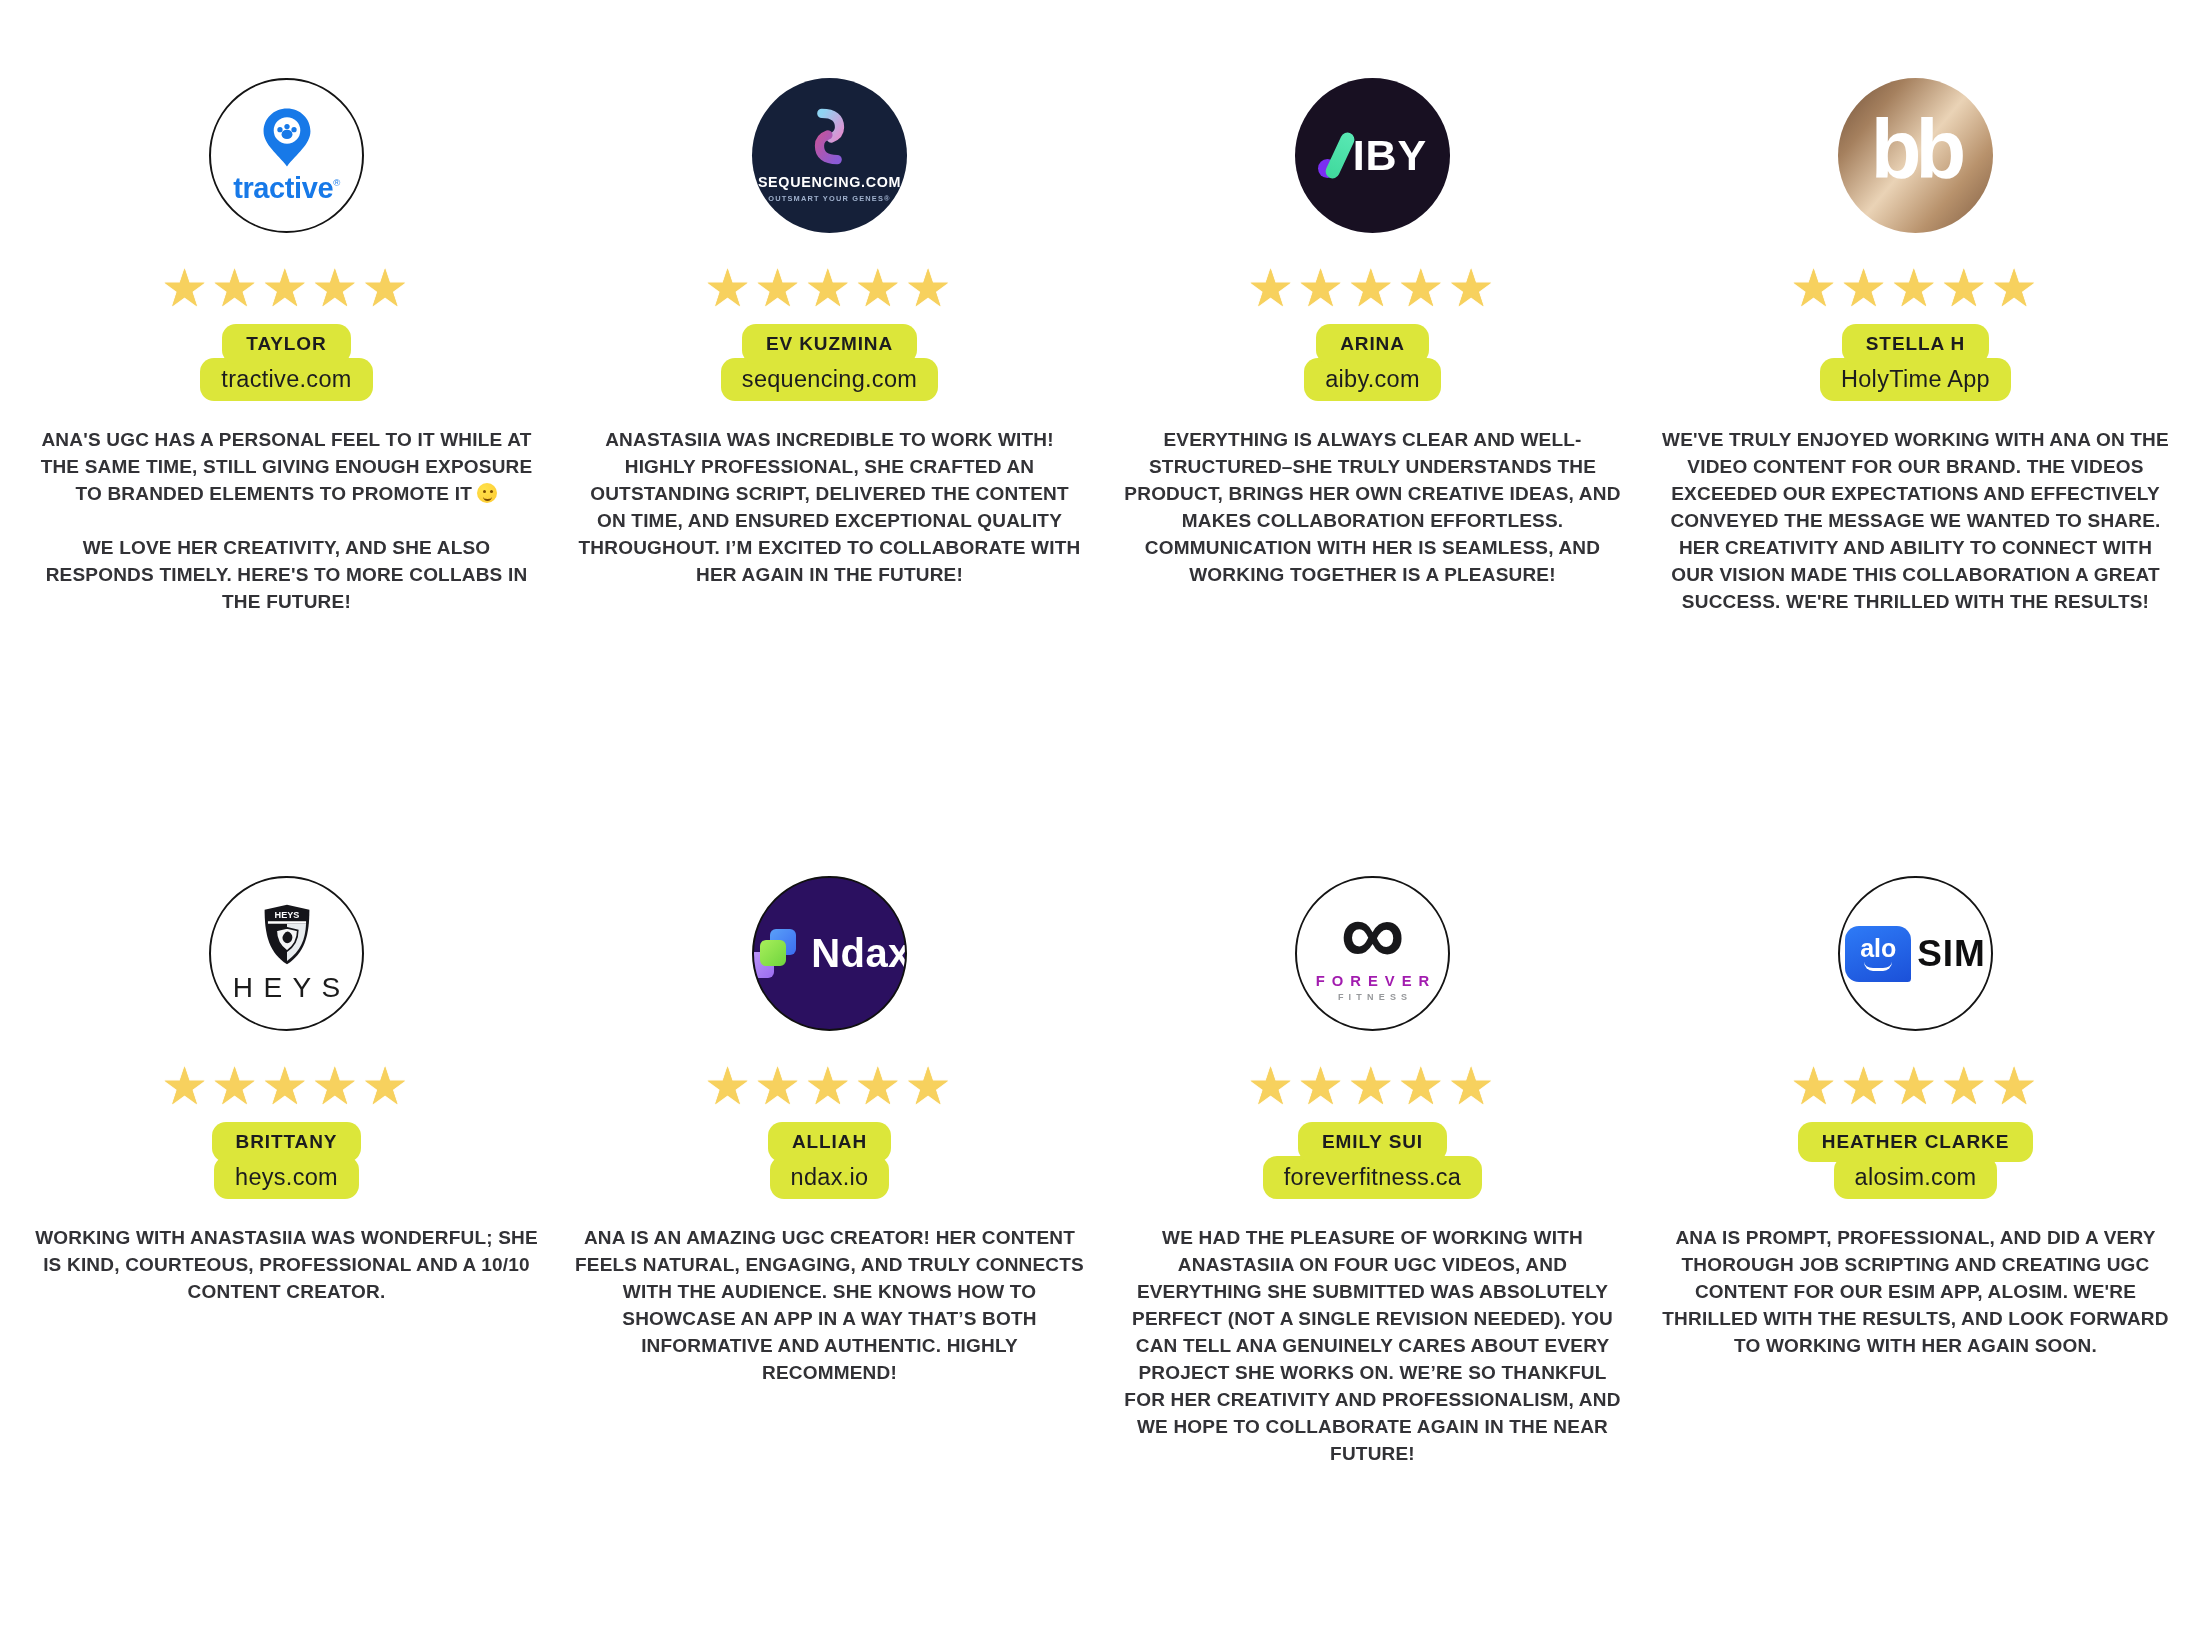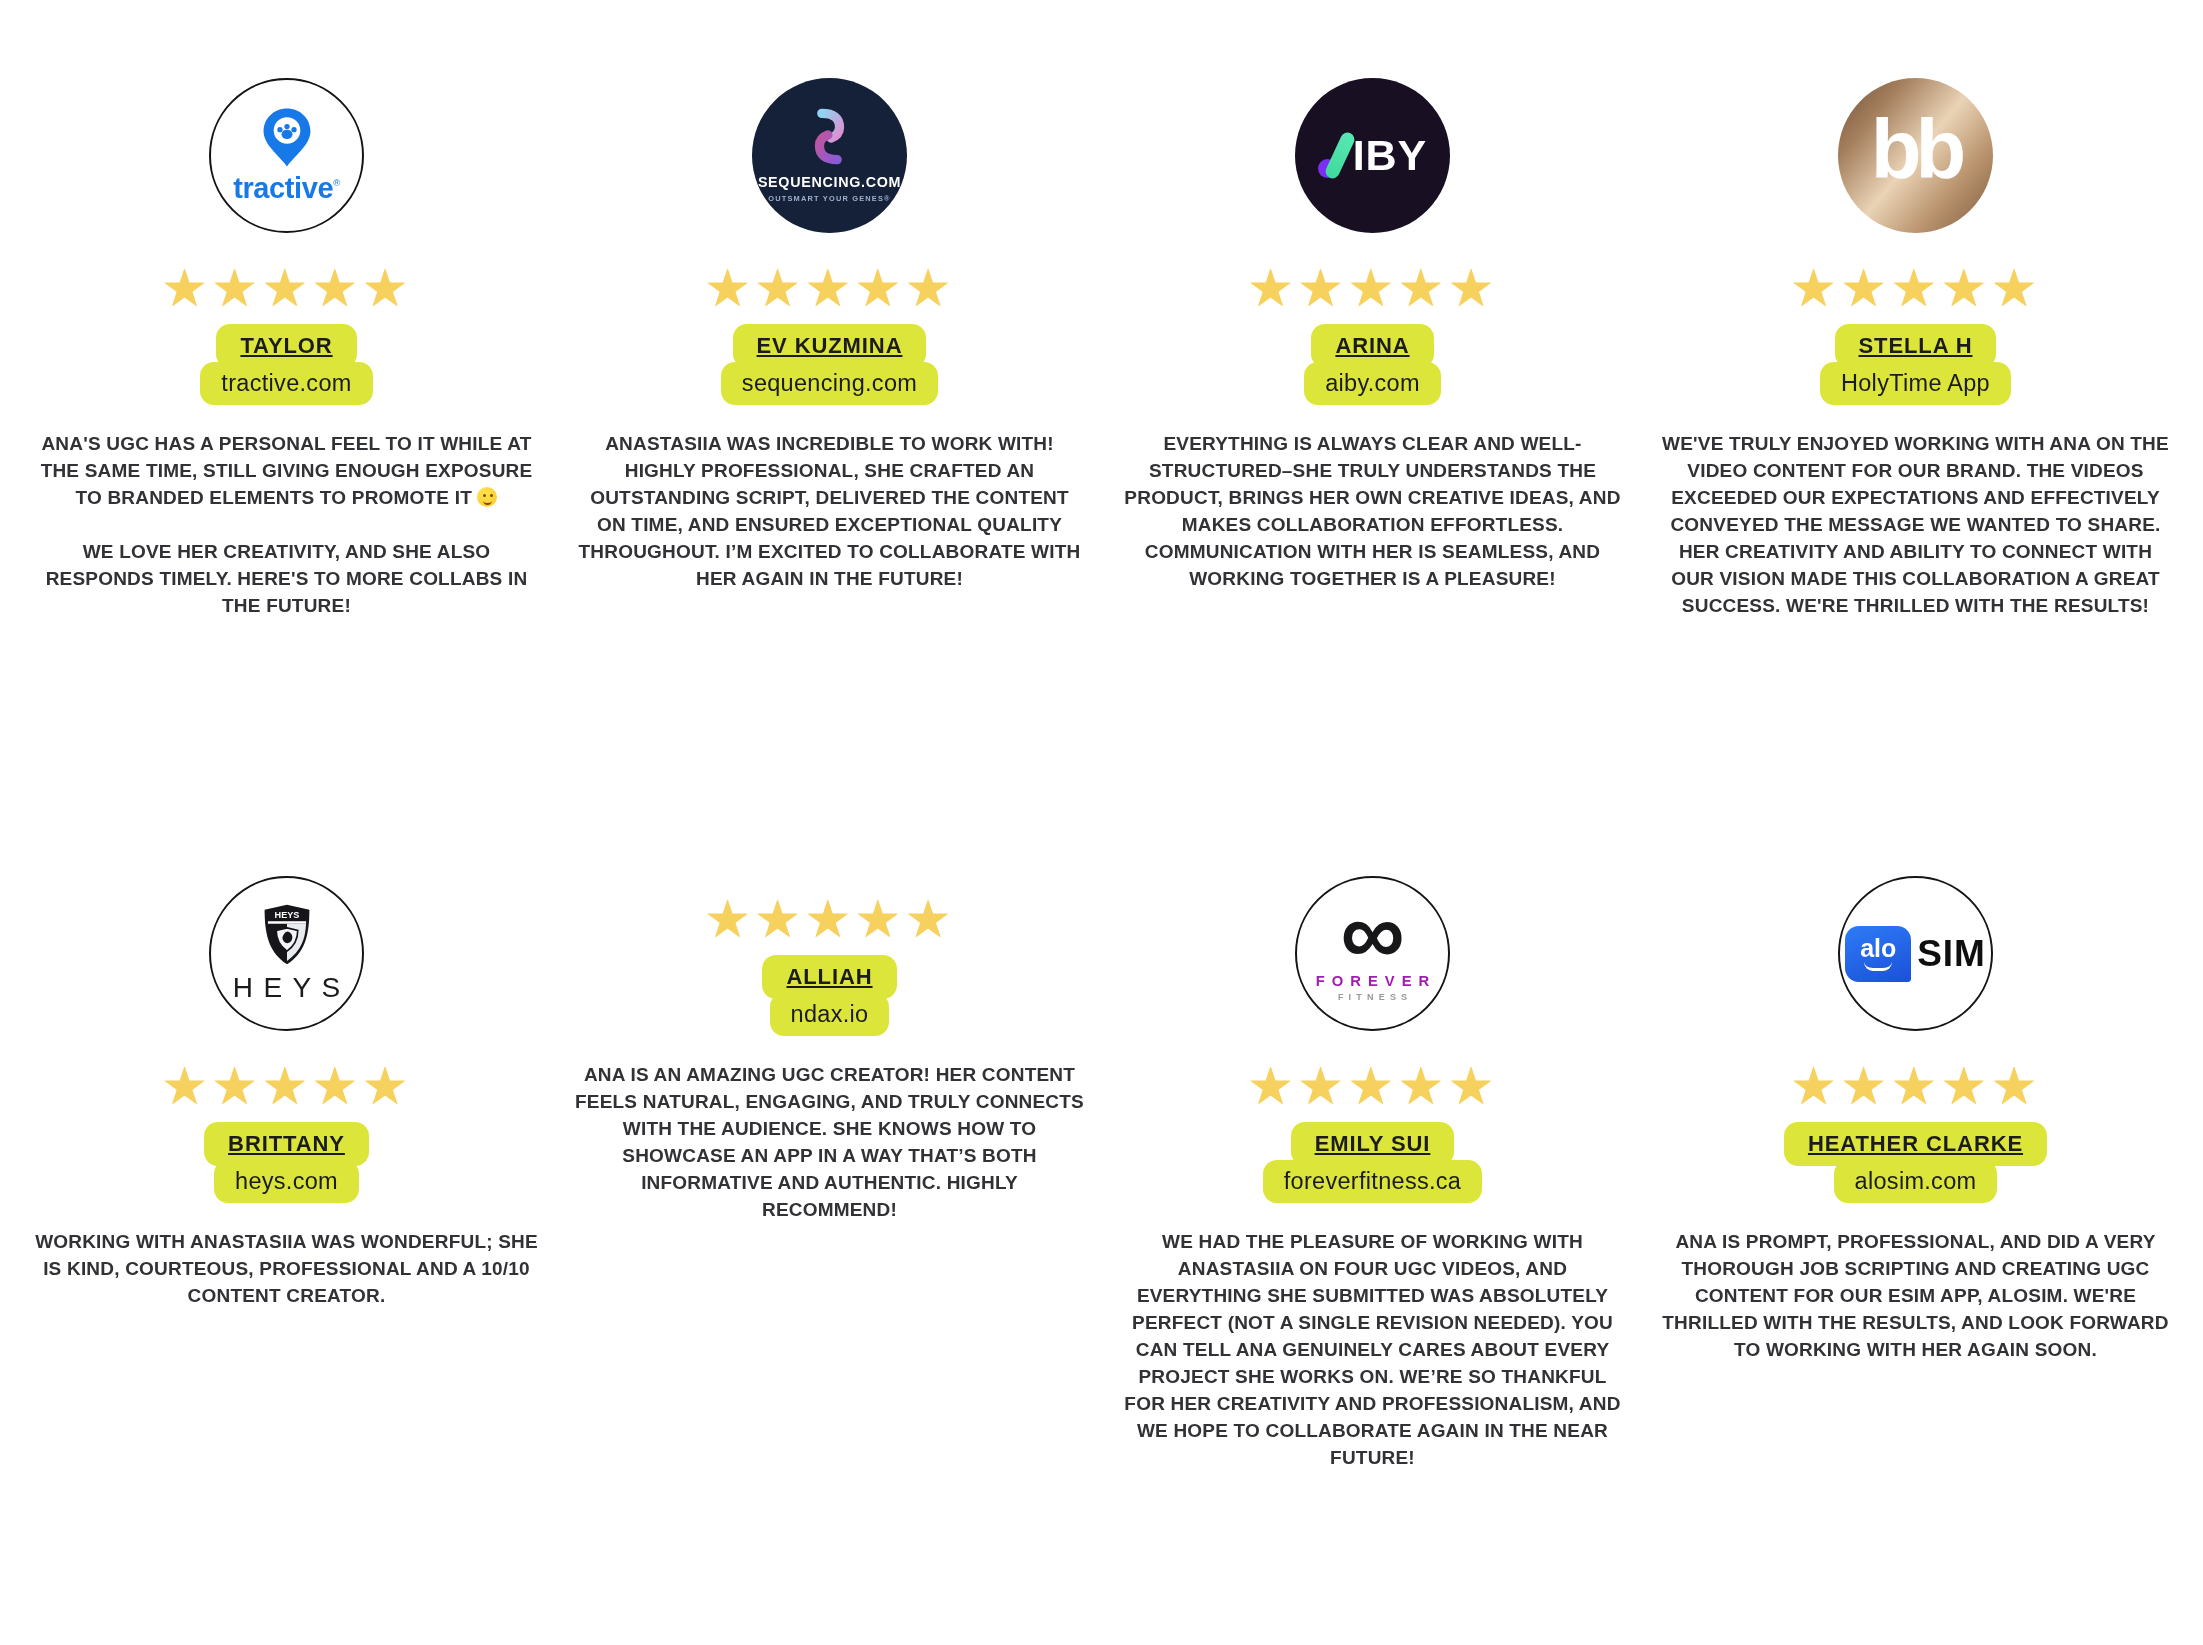--- a/index.html
+++ b/index.html
@@ -66,21 +66,21 @@
     background:linear-gradient(160deg,#2e7bf7 0%,#1b50d8 100%);
     color:#fff; display:flex; flex-direction:column; align-items:center; justify-content:center;
     font-size:25px; font-weight:700; line-height:1; }
   .smile { width:28px; height:8.7px; border-bottom:3.5px solid #fff; border-radius:0 0 15.6px 15.6px; margin-top:0.9px; }
   .sim { font-size:37px; font-weight:800; color:#0f0f10; letter-spacing:0.9px; margin-left:6px; }
 
   
   .stars { margin-top:21px; font-size:52px; letter-spacing:3.5px; color:#f7d15e; line-height:1.1;
     text-shadow:0 0 0.9px #f3c94f; }
   .pill { display:inline-block; background:#dce63a; border-radius:14px; color:#1c1c1e; }
-  .pill.name { margin-top:7px; padding:8.7px 24px; font-size:22px; font-weight:800; letter-spacing:0.9px; z-index:2;text-decoration:underline; }
+  .pill.name { margin-top:7px; padding:8.7px 24px; font-size:19px; font-weight:800; letter-spacing:0.9px; z-index:2; }
   .pill.site { margin-top:-5.2px; padding:7.8px 21px; font-size:23.5px; font-weight:400; letter-spacing:0.3px; }
   .quote { margin-top:26px; width:100%; color:#323236; font-size:19px; font-weight:700;
     line-height:1.42; letter-spacing:0.2px; }
   .quote p + p { margin-top:27px; }
 
   
   .emoji { display:inline-block; vertical-align:-3.5px; width:20px; height:20px; border-radius:50%;
     background:radial-gradient(circle at 35% 30%, #ffe24a, #fec932); position:relative; font-size:0; }
   .emoji::before { content:""; position:absolute; left:5.2px; top:7px; width:3px; height:3px;
     border-radius:50%; background:#7a4b00; box-shadow:7px 0 0 #7a4b00; }
@@ -192,20 +192,32 @@
     </div>
     <div class="stars">★★★★★</div>
     <div class="pill name">BRITTANY</div>
     <div class="pill site">heys.com</div>
     <div class="quote">
       <p>WORKING WITH ANASTASIIA WAS WONDERFUL; SHE IS KIND, COURTEOUS, PROFESSIONAL AND A 10/10 CONTENT CREATOR.</p>
     </div>
   </section>
 
   <section class="card">
+    <div class="logo-wrap">
+      <div class="circle ndaxbg">
+        <div class="ndax-row">
+          <span class="ndax-mark">
+            <i class="sq blue"></i>
+              <i class="sq purple"></i>
+              <i class="sq green"></i>
+          </span>
+          <span class="ndax-text">Ndax</span>
+        </div>
+      </div>
+    </div>
     <div class="stars">★★★★★</div>
     <div class="pill name">ALLIAH</div>
     <div class="pill site">ndax.io</div>
     <div class="quote">
       <p>ANA IS AN AMAZING UGC CREATOR! HER CONTENT FEELS NATURAL, ENGAGING, AND TRULY CONNECTS WITH THE AUDIENCE. SHE KNOWS HOW TO SHOWCASE AN APP IN A WAY THAT’S BOTH INFORMATIVE AND AUTHENTIC. HIGHLY RECOMMEND!</p>
     </div>
   </section>
 
   <section class="card">
     <div class="logo-wrap">

